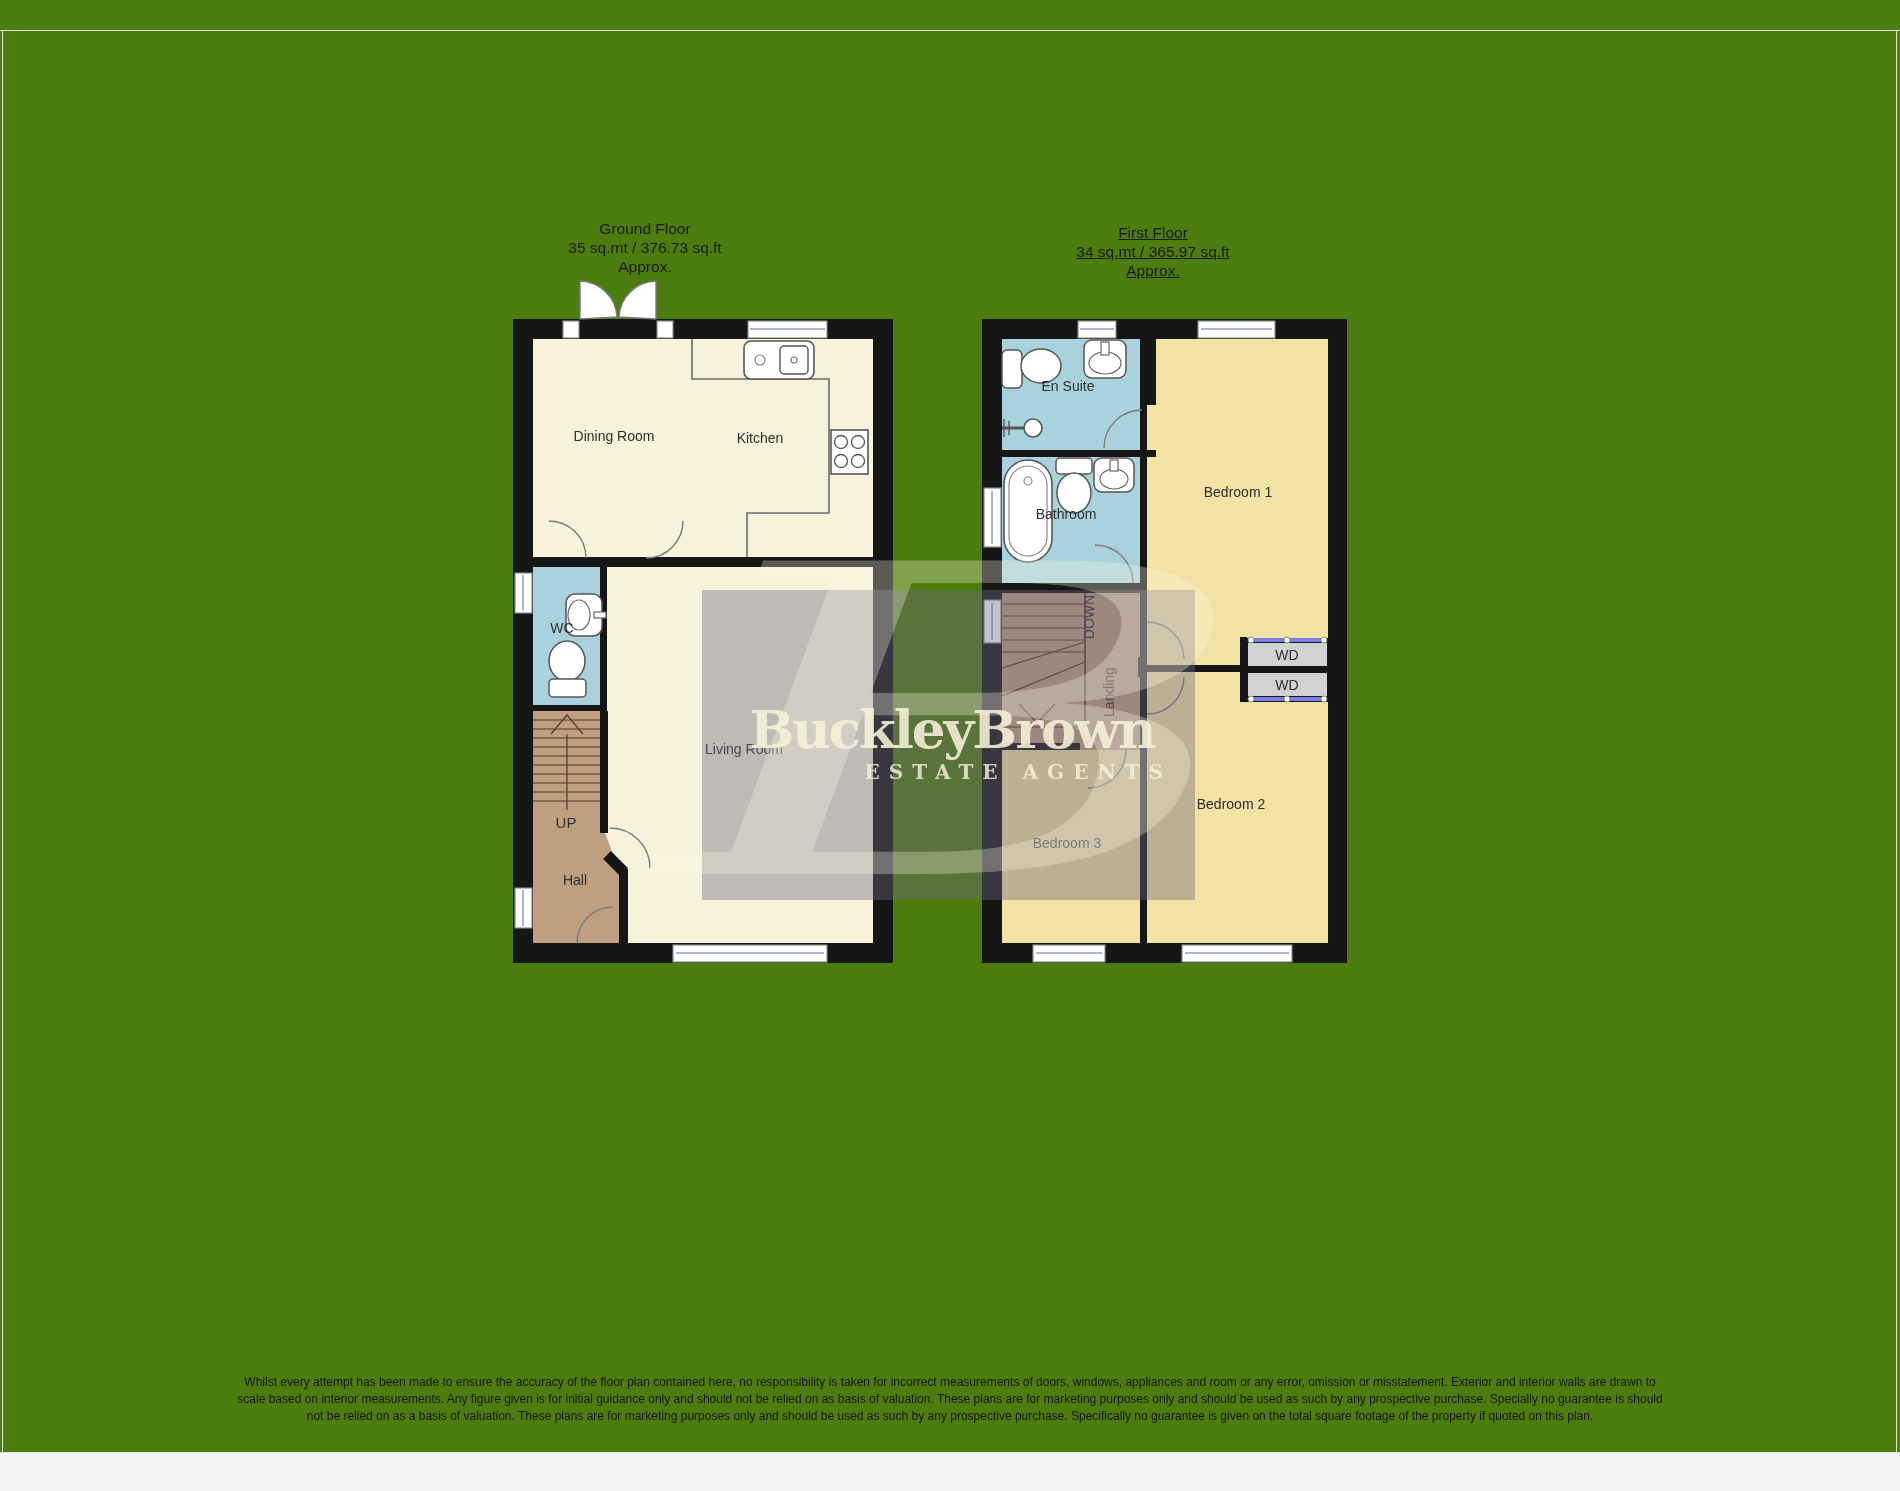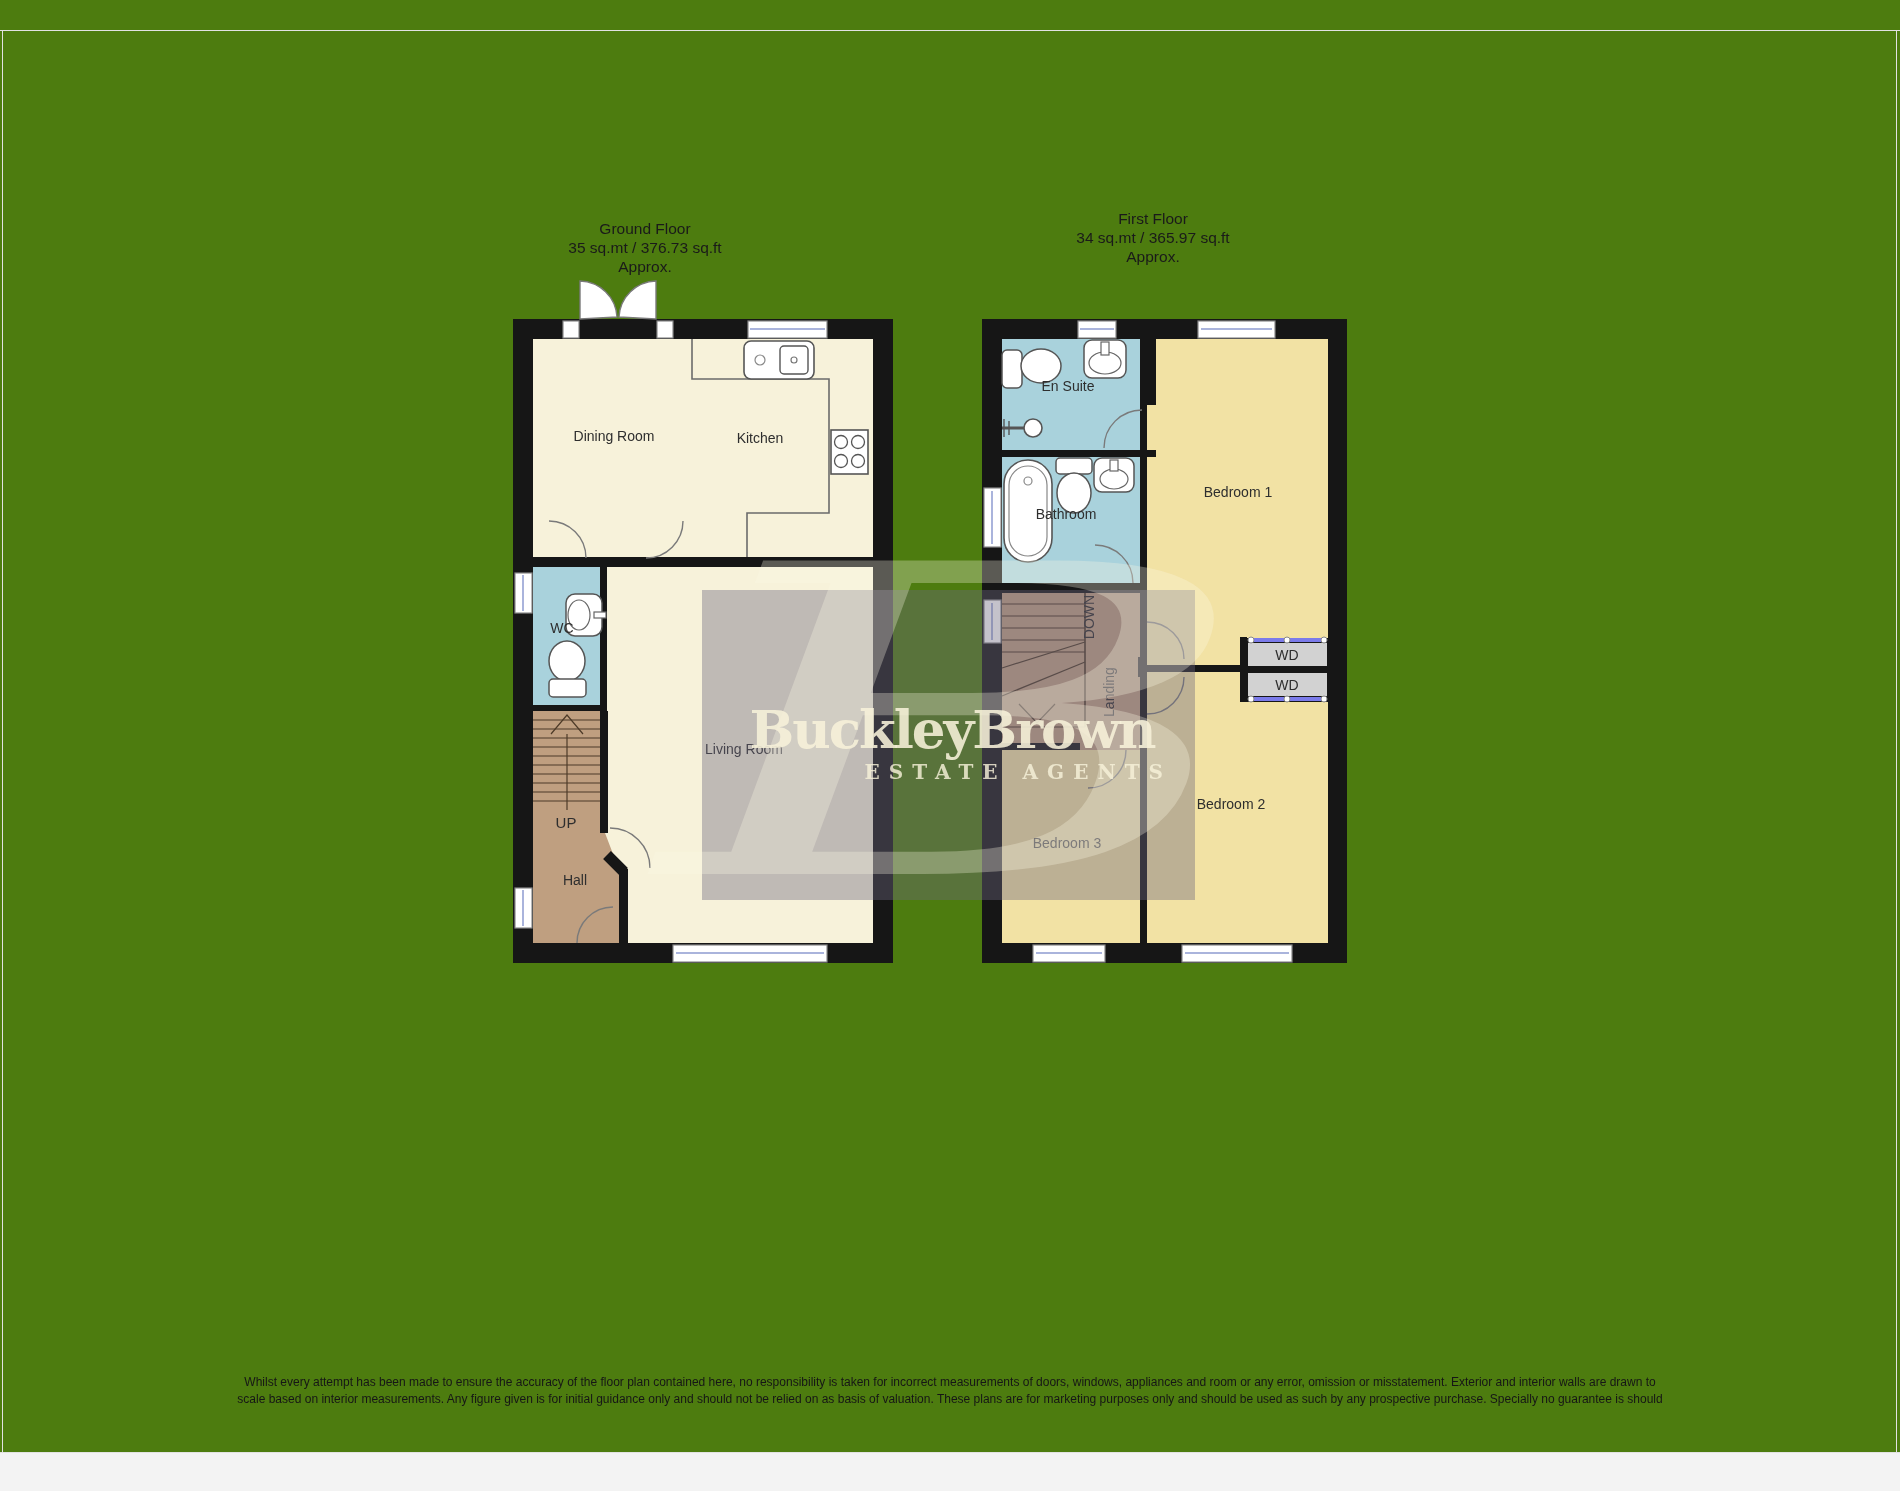--- a/index.html
+++ b/index.html
@@ -33,21 +33,21 @@
   <div class="hairline" style="left:0;top:1452px;width:1900px;height:1px;"></div>
   <div class="hairline" style="left:2px;top:30px;width:1px;height:1422px;"></div>
   <div class="hairline" style="left:1896px;top:30px;width:1px;height:1422px;"></div>
   <div class="below-area"></div>
 
   <div class="floor-title" style="left:435px;top:219px;">
     <div>Ground Floor</div>
     <div>35 sq.mt / 376.73 sq.ft</div>
     <div>Approx.</div>
   </div>
-  <div class="floor-title" style="left:943px;top:209px;">
+  <div class="floor-title" style="left:943px;top:223px;text-decoration:underline;">
     <div>First Floor</div>
     <div>34 sq.mt / 365.97 sq.ft</div>
     <div>Approx.</div>
   </div>
 
   <svg class="plan-svg" width="1900" height="1491" viewBox="0 0 1900 1491">
 
     <g>
 
       <rect x="513" y="319" width="380" height="644" fill="#161616"></rect>
@@ -284,15 +284,16 @@
   </svg>
 
   <div class="wm-rect"></div>
   <div class="wm-b">B</div>
   <div class="wm-brand">BuckleyBrown</div>
   <div class="wm-tagline">ESTATE AGENTS</div>
 
   <div class="disclaimer">
     <div>Whilst every attempt has been made to ensure the accuracy of the floor plan contained here, no responsibility is taken for incorrect measurements of doors, windows, appliances and room or any error, omission or misstatement. Exterior and interior walls are drawn to</div>
     <div>scale based on interior measurements. Any figure given is for initial guidance only and should not be relied on as basis of valuation. These plans are for marketing purposes only and should be used as such by any prospective purchase. Specially no guarantee is should</div>
+    <div>not be relied on as a basis of valuation. These plans are for marketing purposes only and should be used as such by any prospective purchase. Specifically no guarantee is given on the total square footage of the property if quoted on this plan.</div>
   </div>
 
 </div>
 
 </body></html>

